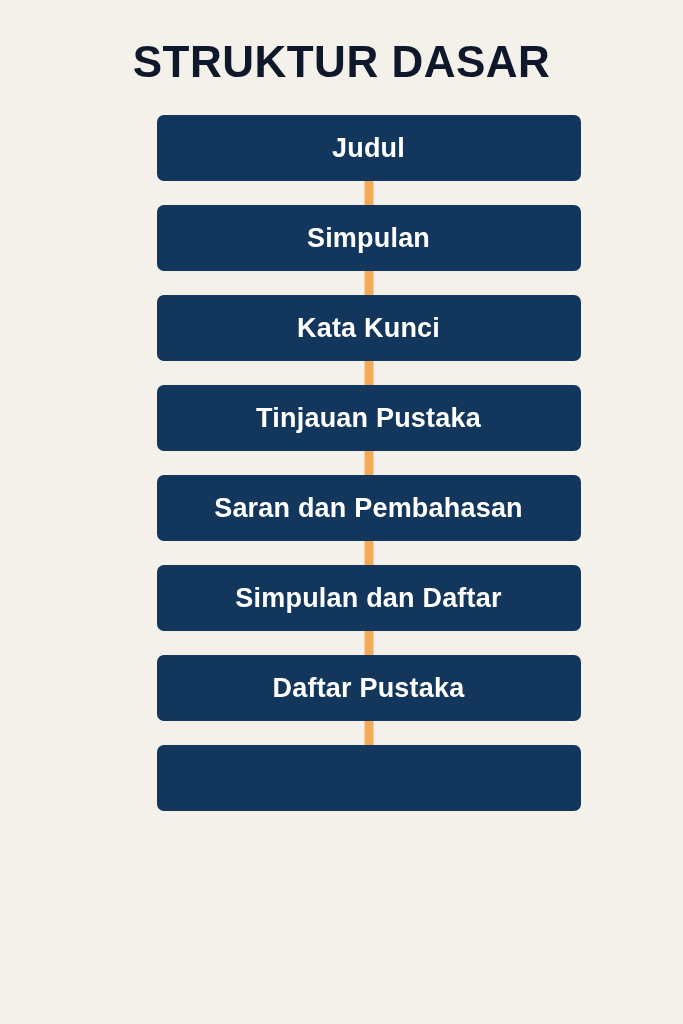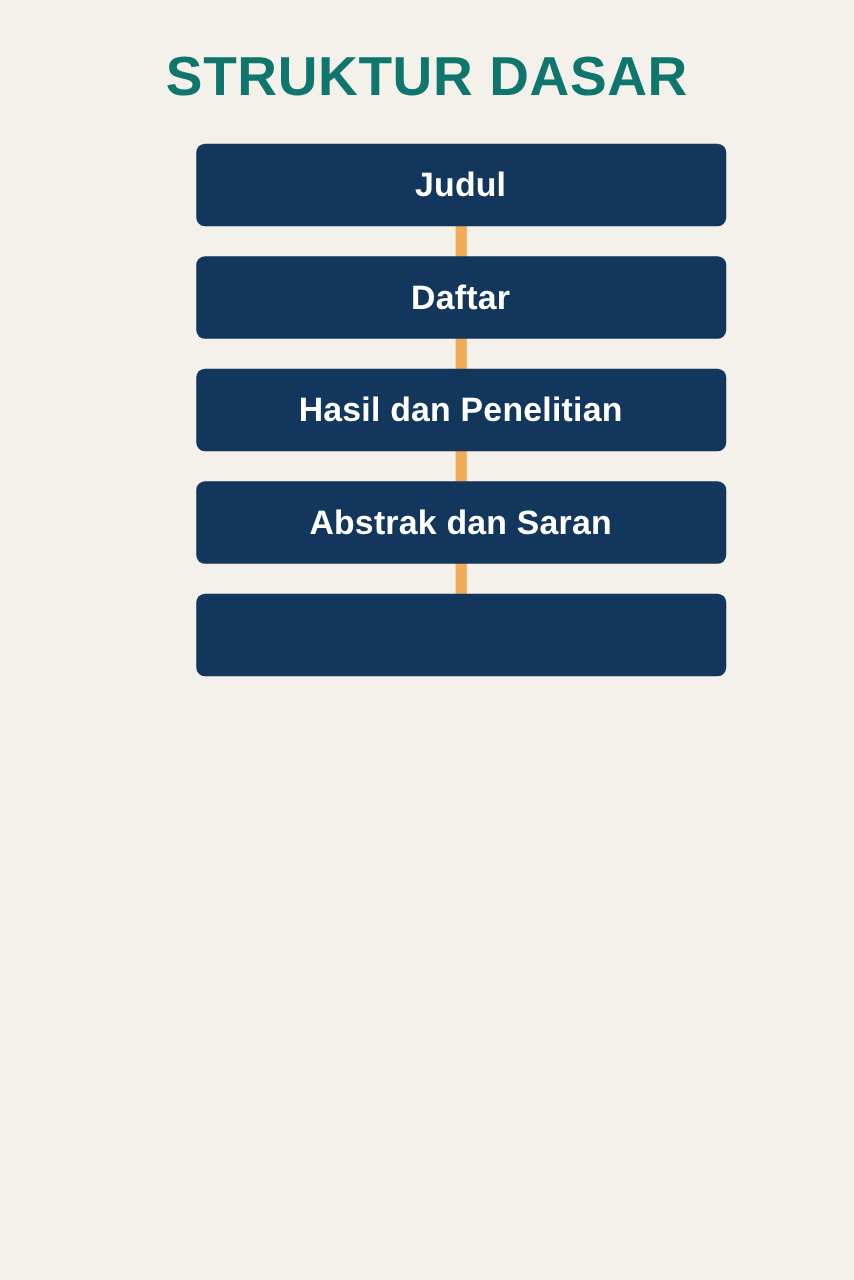--- a/index.html
+++ b/index.html
@@ -21,21 +21,21 @@
     box-sizing: border-box;
   }
   .title-block {
     padding-top: 34px;
     text-align: center;
   }
   .title-line {
     font-size: 44px;
     font-weight: bold;
     letter-spacing: 0.5px;
-    color: #0f766e;
+    color: #0f172a;
     line-height: 1.25;
     text-transform: uppercase;
   }
   .flow {
     position: relative;
     margin-top: 26px;
     width: 683px;
     margin-left: 27px;
   }
   .connector {
@@ -86,27 +86,36 @@
     <div class="title-line">STRUKTUR DASAR</div>
   </div>
 
   <div class="flow">
     <div class="connector"></div>
     <div class="steps">
       <div class="step">
         <span class="step-label">Judul</span>
       </div>
       <div class="step">
-        <span class="step-label">Daftar</span>
+        <span class="step-label">Simpulan</span>
       </div>
       <div class="step">
-        <span class="step-label">Hasil dan Penelitian</span>
+        <span class="step-label">Kata Kunci</span>
       </div>
       <div class="step">
-        <span class="step-label">Abstrak dan Saran</span>
+        <span class="step-label">Tinjauan Pustaka</span>
+      </div>
+      <div class="step">
+        <span class="step-label">Saran dan Pembahasan</span>
+      </div>
+      <div class="step">
+        <span class="step-label">Simpulan dan Daftar</span>
+      </div>
+      <div class="step">
+        <span class="step-label">Daftar Pustaka</span>
       </div>
       <div class="step empty">
         <span class="step-label"></span>
       </div>
     </div>
   </div>
 
 </div>
 
 </body></html>

